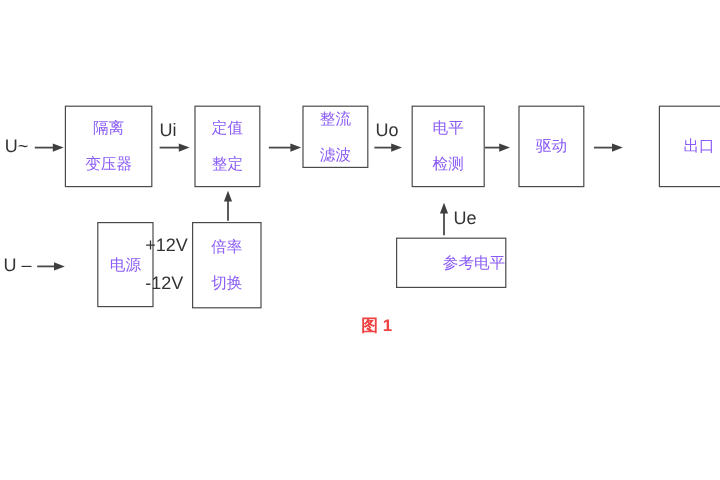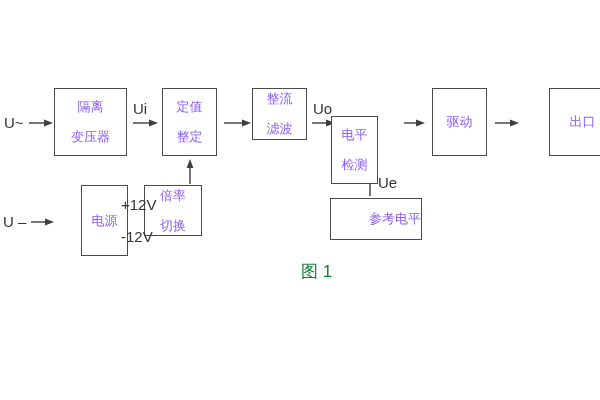--- a/index.html
+++ b/index.html
@@ -37,24 +37,25 @@
   }
   .lbl {
     position: absolute;
     color: #333333;
     font-size: 15px;
     line-height: 16px;
     white-space: nowrap;
   }
   .caption {
     position: absolute;
-    color: #15803d;
-    font-size: 17px;
+    color: #ef4444;
+    font-size: 14px;
     line-height: 17px;
     white-space: nowrap;
+    font-weight: bold;
   }
 </style>
 </head>
 <body>
 
 <div class="canvas">
 
   <svg class="wires" viewBox="0 0 600 400">
     <g stroke="#4a4a4a" stroke-width="1.5" fill="#3f3f3f">
 
@@ -101,38 +102,38 @@
   <div class="box" style="left:162px; top:88px; width:55px; height:68px;">
     <span>定值</span>
     <span>整定</span>
   </div>
 
   <div class="box" style="left:252px; top:88px; width:55px; height:52px;">
     <span>整流</span>
     <span>滤波</span>
   </div>
 
-  <div class="box" style="left:331px; top:88px; width:47px; height:68px;margin-top:28px;">
+  <div class="box" style="left:343px; top:88px; width:61px; height:68px;">
     <span>电平</span>
     <span>检测</span>
   </div>
 
   <div class="box" style="left:432px; top:88px; width:55px; height:68px;">
     <span>驱动</span>
   </div>
 
   <div class="box" style="left:549px; top:88px; width:67px; height:68px;">
     <span>出口</span>
   </div>
 
   <div class="box" style="left:55px; top:185px; width:47px; height:71px;margin-left:26px;">
     <span>电源</span>
   </div>
 
-  <div class="box" style="left:144px; top:185px; width:58px; height:51px;">
+  <div class="box" style="left:160px; top:185px; width:58px; height:72px;">
     <span>倍率</span>
     <span>切换</span>
   </div>
 
   <div class="box" style="left:330px; top:198px; width:92px; height:42px;align-items:flex-end;">
     <span>参考电平</span>
   </div>
 
   <div class="lbl" style="left:4px; top:115px;">U~</div>
   <div class="lbl" style="left:133px; top:101px;">Ui</div>

